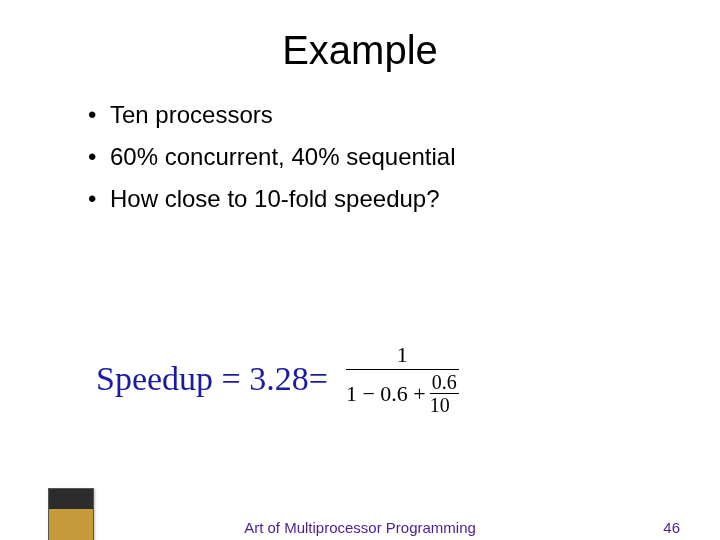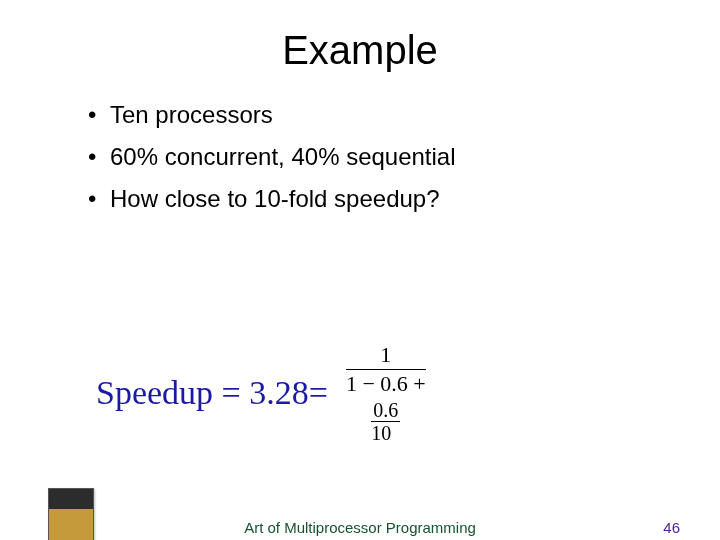--- a/index.html
+++ b/index.html
@@ -72,21 +72,20 @@
   .frac-line {
     height: 0;
     border-top: 1.5px solid #000;
     align-self: stretch;
   }
   .frac-bottom {
     padding-top: 2px;
     display: flex;
     align-items: center;
     gap: 4px;
-    flex-direction: column;
   }
   .inner-frac {
     display: inline-flex;
     flex-direction: column;
     line-height: 1;
   }
   .inner-frac .ifrac-top {
     padding: 0 2px 1px 2px;
     font-size: 20px;
   }
@@ -114,21 +113,21 @@
     background: linear-gradient(#2c2c2c 0 35%, #c49a3a 35% 100%);
     border: 1px solid #555;
     box-shadow: 1px 1px 2px rgba(0,0,0,0.25);
   }
   .footer-text {
     position: absolute;
     left: 50%;
     transform: translateX(-50%);
     bottom: 10px;
     font-size: 15px;
-    color: #14532d;
+    color: #4c1d95;
   }
   .page-num {
     position: absolute;
     right: 40px;
     bottom: 10px;
     font-size: 15px;
     color: #4c1d95;
   }
 </style>
 </head>

